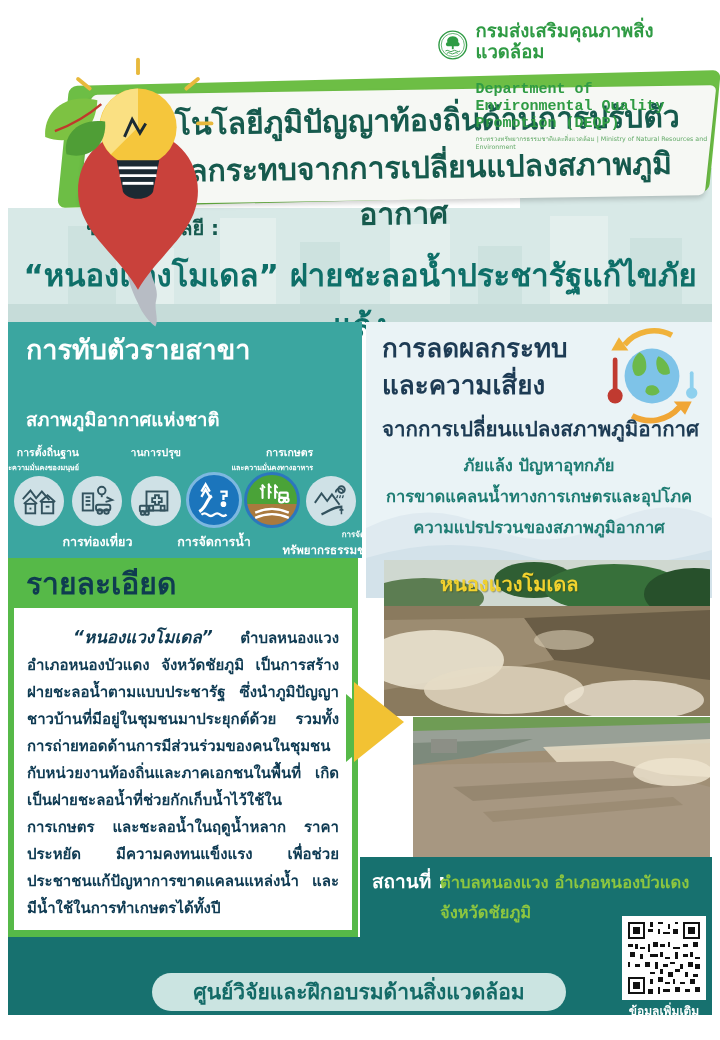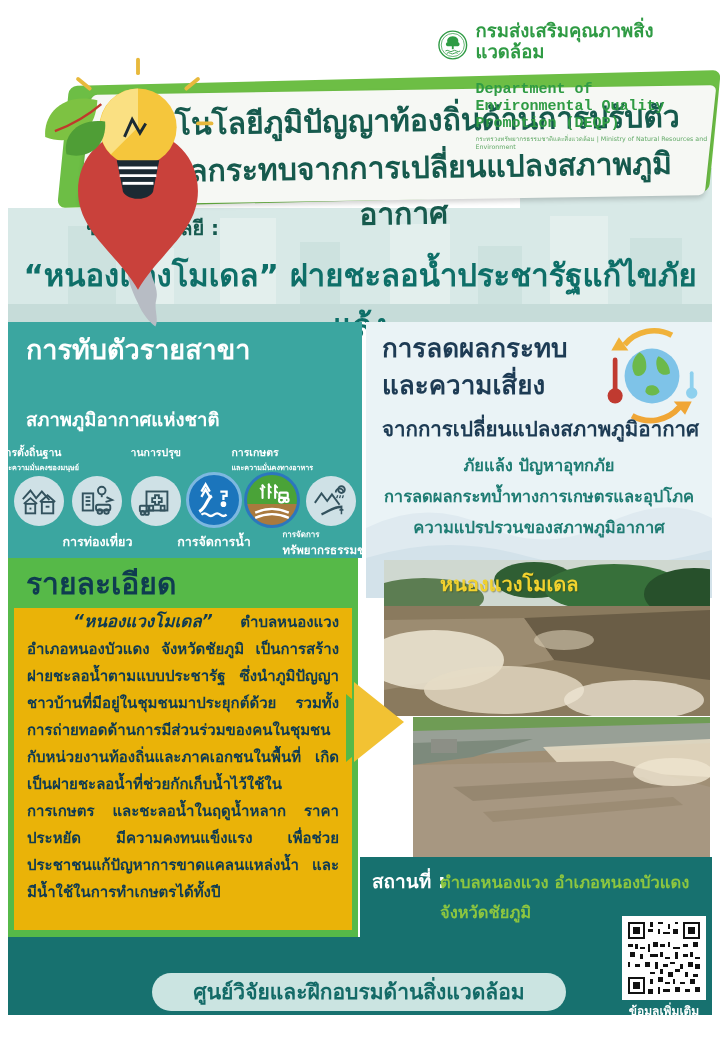--- a/index.html
+++ b/index.html
@@ -34,21 +34,21 @@
   .tech-name{left:8px;top:250px;width:704px;text-align:center;font-size:31px;font-weight:bold;
              color:#0e6f68;z-index:2;}
 
   
   .adapt-card{left:8px;top:322px;width:354px;height:236px;background:#3ba6a0;z-index:2;}
   .adapt-title{position:absolute;left:18px;top:6px;font-size:27px;font-weight:bold;color:#ffffff;}
   .adapt-sub{position:absolute;left:18px;top:48px;font-size:18.5px;font-weight:bold;color:#ffffff;line-height:33px;}
   .sectors{position:absolute;left:0;top:116px;width:354px;height:120px;display:flex;padding:0 2px;box-sizing:border-box;}
   .sector{position:relative;width:58.3px;height:120px;}
   .sec-label{position:absolute;left:50%;transform:translateX(-50%);white-space:nowrap;
-             color:#fff;text-align:left;font-weight:bold;}
+             color:#fff;text-align:right;font-weight:bold;}
   .lbl-top{top:6px;font-size:10.5px;}
   .lbl-top .s2{display:block;font-size:7.2px;font-weight:bold;margin-top:1px;}
   .lbl-bottom{top:94px;font-size:12.5px;}
   .lbl-bottom6{top:90px;font-size:8px;}
   .lbl-bottom6 .s2{display:block;font-size:11.5px;margin-top:0;}
   .circ{position:absolute;left:50%;top:38px;transform:translateX(-50%);width:50px;height:50px;
         border-radius:50%;background:#cfe1e6;display:flex;align-items:center;justify-content:center;}
   .circ.hl-blue{width:56px;height:56px;top:34px;background:#1b75bc;border:3px solid #7db8e0;box-sizing:border-box;}
   .circ.hl-green{width:56px;height:56px;top:34px;border:3px solid #2c77bd;box-sizing:border-box;
         background:linear-gradient(#4aa338 58%,#a97a3e 58%);}
@@ -58,22 +58,22 @@
   .mitig-hills{position:absolute;left:0;bottom:0;width:346px;height:110px;}
   .mitig-title{position:absolute;left:16px;top:8px;font-size:26px;font-weight:bold;color:#1d3b54;line-height:37px;}
   .mitig-sub{position:absolute;left:16px;top:90px;font-size:20.5px;font-weight:bold;color:#1d3b54;}
   .earth{position:absolute;right:8px;top:2px;width:104px;height:104px;}
   .impacts{position:absolute;left:0;top:128px;width:346px;text-align:center;
            font-size:16.5px;font-weight:bold;color:#1e7c73;line-height:31px;}
 
   
   .detail-card{left:8px;top:558px;width:350px;height:379px;background:#56b948;z-index:2;}
   .detail-title{position:absolute;left:18px;top:2px;font-size:30px;font-weight:bold;color:#0f3c50;}
-  .detail-inner{position:absolute;left:6px;top:50px;width:338px;height:322px;background:#eab308;
-                box-sizing:border-box;padding:0 13px;}
+  .detail-inner{position:absolute;left:6px;top:50px;width:338px;height:322px;background:#ffffff;
+                box-sizing:border-box;padding:16px 13px;}
   .detail-inner p{margin:0;font-size:15px;line-height:27px;color:#0e3a52;font-weight:600;
                   text-align:justify;text-indent:46px;}
   .detail-lead{font-weight:bold;font-style:italic;font-size:17px;}
 
   
   .photo1{left:384px;top:560px;width:326px;height:156px;overflow:hidden;z-index:2;}
   .photo2{left:413px;top:717px;width:297px;height:140px;overflow:hidden;z-index:2;}
   .photo-cap{position:absolute;left:56px;top:8px;font-size:20px;font-weight:bold;color:#f2d22e;
              text-shadow:1px 1px 1px rgba(60,60,0,.4);text-align:center;}
   .arrow{left:346px;top:678px;width:64px;height:88px;z-index:3;}
@@ -291,21 +291,21 @@
       <line x1="97" y1="52" x2="97" y2="68" stroke="#8ed0ee" stroke-width="4" stroke-linecap="round"></line>
       <circle cx="97" cy="73" r="6" fill="#8ed0ee"></circle>
     </svg>
     <div class="mitig-title">
       <div>การลดผลกระทบ</div>
       <div>และความเสี่ยง</div>
     </div>
     <div class="mitig-sub">จากการเปลี่ยนแปลงสภาพภูมิอากาศ</div>
     <div class="impacts">
       <div>ภัยแล้ง ปัญหาอุทกภัย</div>
-      <div>การลดผลกระทบ้ำทางการเกษตรและอุปโภค</div>
+      <div>การขาดแคลนน้ำทางการเกษตรและอุปโภค</div>
       <div>ความแปรปรวนของสภาพภูมิอากาศ</div>
     </div>
   </div>
 
   <div class="abs detail-card">
     <div class="detail-title">รายละเอียด</div>
     <div class="detail-inner">
       <p><span class="detail-lead">“หนองแวงโมเดล”</span> <span>ตำบลหนองแวง อำเภอหนองบัวแดง จังหวัดชัยภูมิ เป็นการสร้างฝายชะลอน้ำตามแบบประชารัฐ ซึ่งนำภูมิปัญญาชาวบ้านที่มีอยู่ในชุมชนมาประยุกต์ด้วย รวมทั้งการถ่ายทอดด้านการมีส่วนร่วมของคนในชุมชนกับหน่วยงานท้องถิ่นและภาคเอกชนในพื้นที่ เกิดเป็นฝายชะลอน้ำที่ช่วยกักเก็บน้ำไว้ใช้ในการเกษตร และชะลอน้ำในฤดูน้ำหลาก ราคาประหยัด มีความคงทนแข็งแรง เพื่อช่วยประชาชนแก้ปัญหาการขาดแคลนแหล่งน้ำ และมีน้ำใช้ในการทำเกษตรได้ทั้งปี</span></p>
     </div>
   </div>

